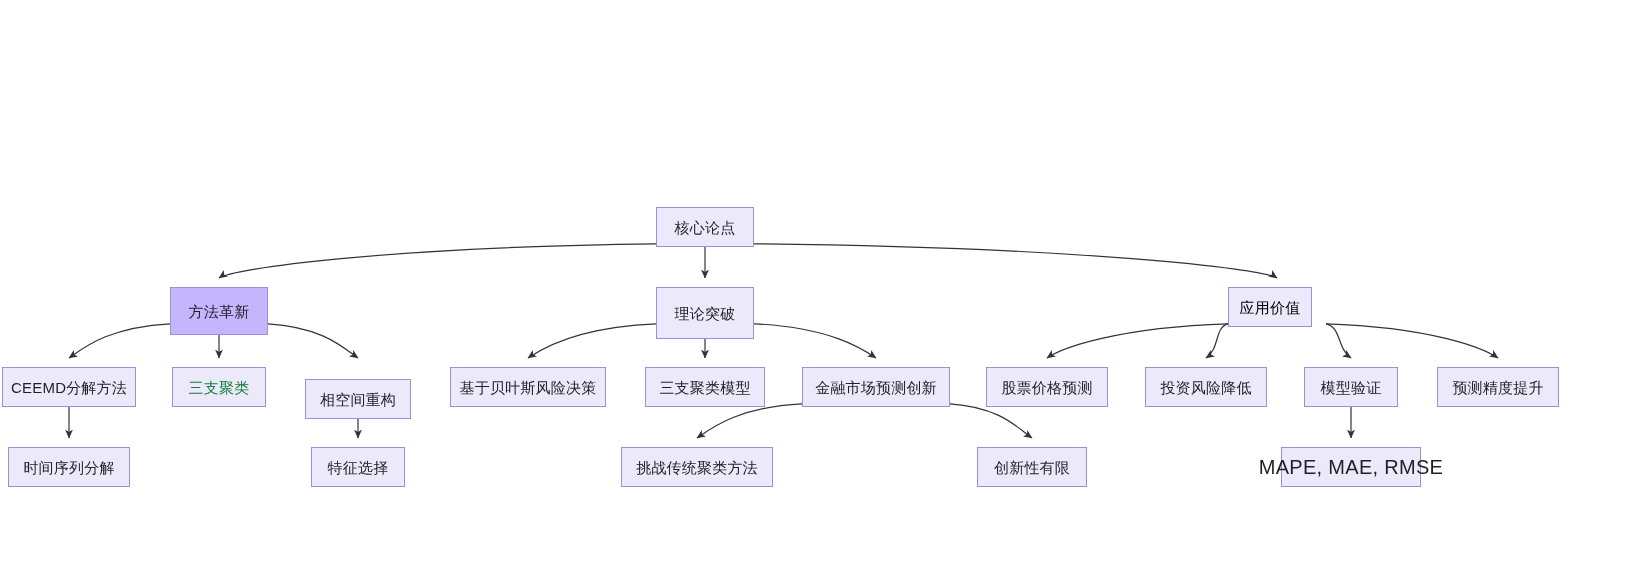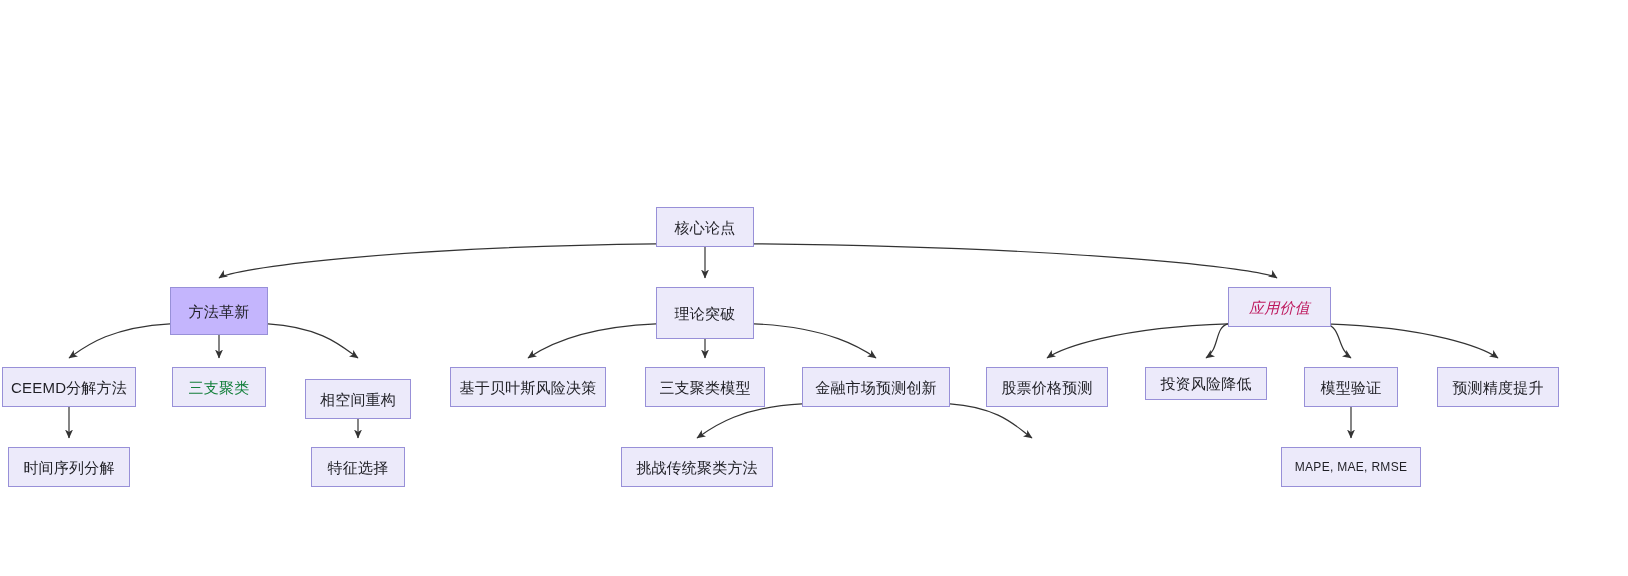--- a/index.html
+++ b/index.html
@@ -48,21 +48,21 @@
     font-size: 15px;
     line-height: 1;
     white-space: nowrap;
     letter-spacing: 0.2px;
   }
   .node .node-label {
     display: block;
     padding: 0 4px;
   }
   .node.latin .node-label {
-    font-size: 12px;
+    font-size: 20px;
     letter-spacing: 0.3px;
   }
 </style>
 </head>
 <body>
 
 <div id="diagram-root">
   <svg id="edge-layer" viewBox="0 0 1628 576" width="1628" height="576" xmlns="http://www.w3.org/2000/svg">
     <defs>
       <marker id="arrowhead" markerWidth="10" markerHeight="8" refX="8.5" refY="4" orient="auto" markerUnits="userSpaceOnUse">
@@ -94,21 +94,21 @@
   <div id="node-layer">
       <div class="node" style="left: 656px; top: 207px; width: 98px; height: 40px; background: rgb(236, 234, 250); border-color: rgb(152, 144, 216); color: rgb(31, 31, 37);">
         <span class="node-label">核心论点</span>
       </div>
       <div class="node" style="left: 170px; top: 287px; width: 98px; height: 48px; background: #c4b5fd; border-color: rgb(152, 144, 216); color: rgb(31, 31, 37);">
         <span class="node-label">方法革新</span>
       </div>
       <div class="node" style="left: 656px; top: 287px; width: 98px; height: 52px; background: rgb(236, 234, 250); border-color: rgb(152, 144, 216); color: rgb(31, 31, 37);">
         <span class="node-label">理论突破</span>
       </div>
-      <div class="node" style="left: 1228px; top: 287px; width: 103px; height: 40px; background: rgb(236, 234, 250); border-color: rgb(152, 144, 216); color: #be185d; font-style: italic;">
+      <div class="node" style="left: 1228px; top: 287px; width: 84px; height: 40px; background: rgb(236, 234, 250); border-color: rgb(152, 144, 216); color: #000000;">
         <span class="node-label">应用价值</span>
       </div>
       <div class="node" style="left: 2px; top: 367px; width: 134px; height: 40px; background: rgb(236, 234, 250); border-color: rgb(152, 144, 216); color: rgb(31, 31, 37);">
         <span class="node-label">CEEMD分解方法</span>
       </div>
       <div class="node" style="left: 172px; top: 367px; width: 94px; height: 40px; background: rgb(236, 234, 250); border-color: rgb(152, 144, 216); color: #15803d;">
         <span class="node-label">三支聚类</span>
       </div>
       <div class="node" style="left: 305px; top: 367px; width: 106px; height: 40px; background: rgb(236, 234, 250); border-color: rgb(152, 144, 216); color: rgb(31, 31, 37); margin-top: 12px;">
         <span class="node-label">相空间重构</span>
@@ -118,35 +118,38 @@
       </div>
       <div class="node" style="left: 645px; top: 367px; width: 120px; height: 40px; background: rgb(236, 234, 250); border-color: rgb(152, 144, 216); color: rgb(31, 31, 37);">
         <span class="node-label">三支聚类模型</span>
       </div>
       <div class="node" style="left: 802px; top: 367px; width: 148px; height: 40px; background: rgb(236, 234, 250); border-color: rgb(152, 144, 216); color: rgb(31, 31, 37);">
         <span class="node-label">金融市场预测创新</span>
       </div>
       <div class="node" style="left: 986px; top: 367px; width: 122px; height: 40px; background: rgb(236, 234, 250); border-color: rgb(152, 144, 216); color: rgb(31, 31, 37);">
         <span class="node-label">股票价格预测</span>
       </div>
-      <div class="node" style="left: 1145px; top: 367px; width: 122px; height: 33px; background: rgb(236, 234, 250); border-color: rgb(152, 144, 216); color: rgb(31, 31, 37); align-items: center;">
+      <div class="node" style="left: 1145px; top: 367px; width: 122px; height: 40px; background: rgb(236, 234, 250); border-color: rgb(152, 144, 216); color: rgb(31, 31, 37); align-items: center;">
         <span class="node-label">投资风险降低</span>
       </div>
       <div class="node" style="left: 1304px; top: 367px; width: 94px; height: 40px; background: rgb(236, 234, 250); border-color: rgb(152, 144, 216); color: rgb(31, 31, 37);">
         <span class="node-label">模型验证</span>
       </div>
       <div class="node" style="left: 1437px; top: 367px; width: 122px; height: 40px; background: rgb(236, 234, 250); border-color: rgb(152, 144, 216); color: rgb(31, 31, 37);">
         <span class="node-label">预测精度提升</span>
       </div>
       <div class="node" style="left: 8px; top: 447px; width: 122px; height: 40px; background: rgb(236, 234, 250); border-color: rgb(152, 144, 216); color: rgb(31, 31, 37);">
         <span class="node-label">时间序列分解</span>
       </div>
       <div class="node" style="left: 311px; top: 447px; width: 94px; height: 40px; background: rgb(236, 234, 250); border-color: rgb(152, 144, 216); color: rgb(31, 31, 37);">
         <span class="node-label">特征选择</span>
       </div>
       <div class="node" style="left: 621px; top: 447px; width: 152px; height: 40px; background: rgb(236, 234, 250); border-color: rgb(152, 144, 216); color: rgb(31, 31, 37);">
         <span class="node-label">挑战传统聚类方法</span>
       </div>
+      <div class="node" style="left: 977px; top: 447px; width: 110px; height: 40px; background: rgb(236, 234, 250); border-color: rgb(152, 144, 216); color: rgb(31, 31, 37);">
+        <span class="node-label">创新性有限</span>
+      </div>
       <div class="node latin" style="left: 1281px; top: 447px; width: 140px; height: 40px; background: rgb(236, 234, 250); border-color: rgb(152, 144, 216); color: rgb(31, 31, 37);">
         <span class="node-label">MAPE, MAE, RMSE</span>
       </div>
     </div>
 </div>
 
 </body></html>

